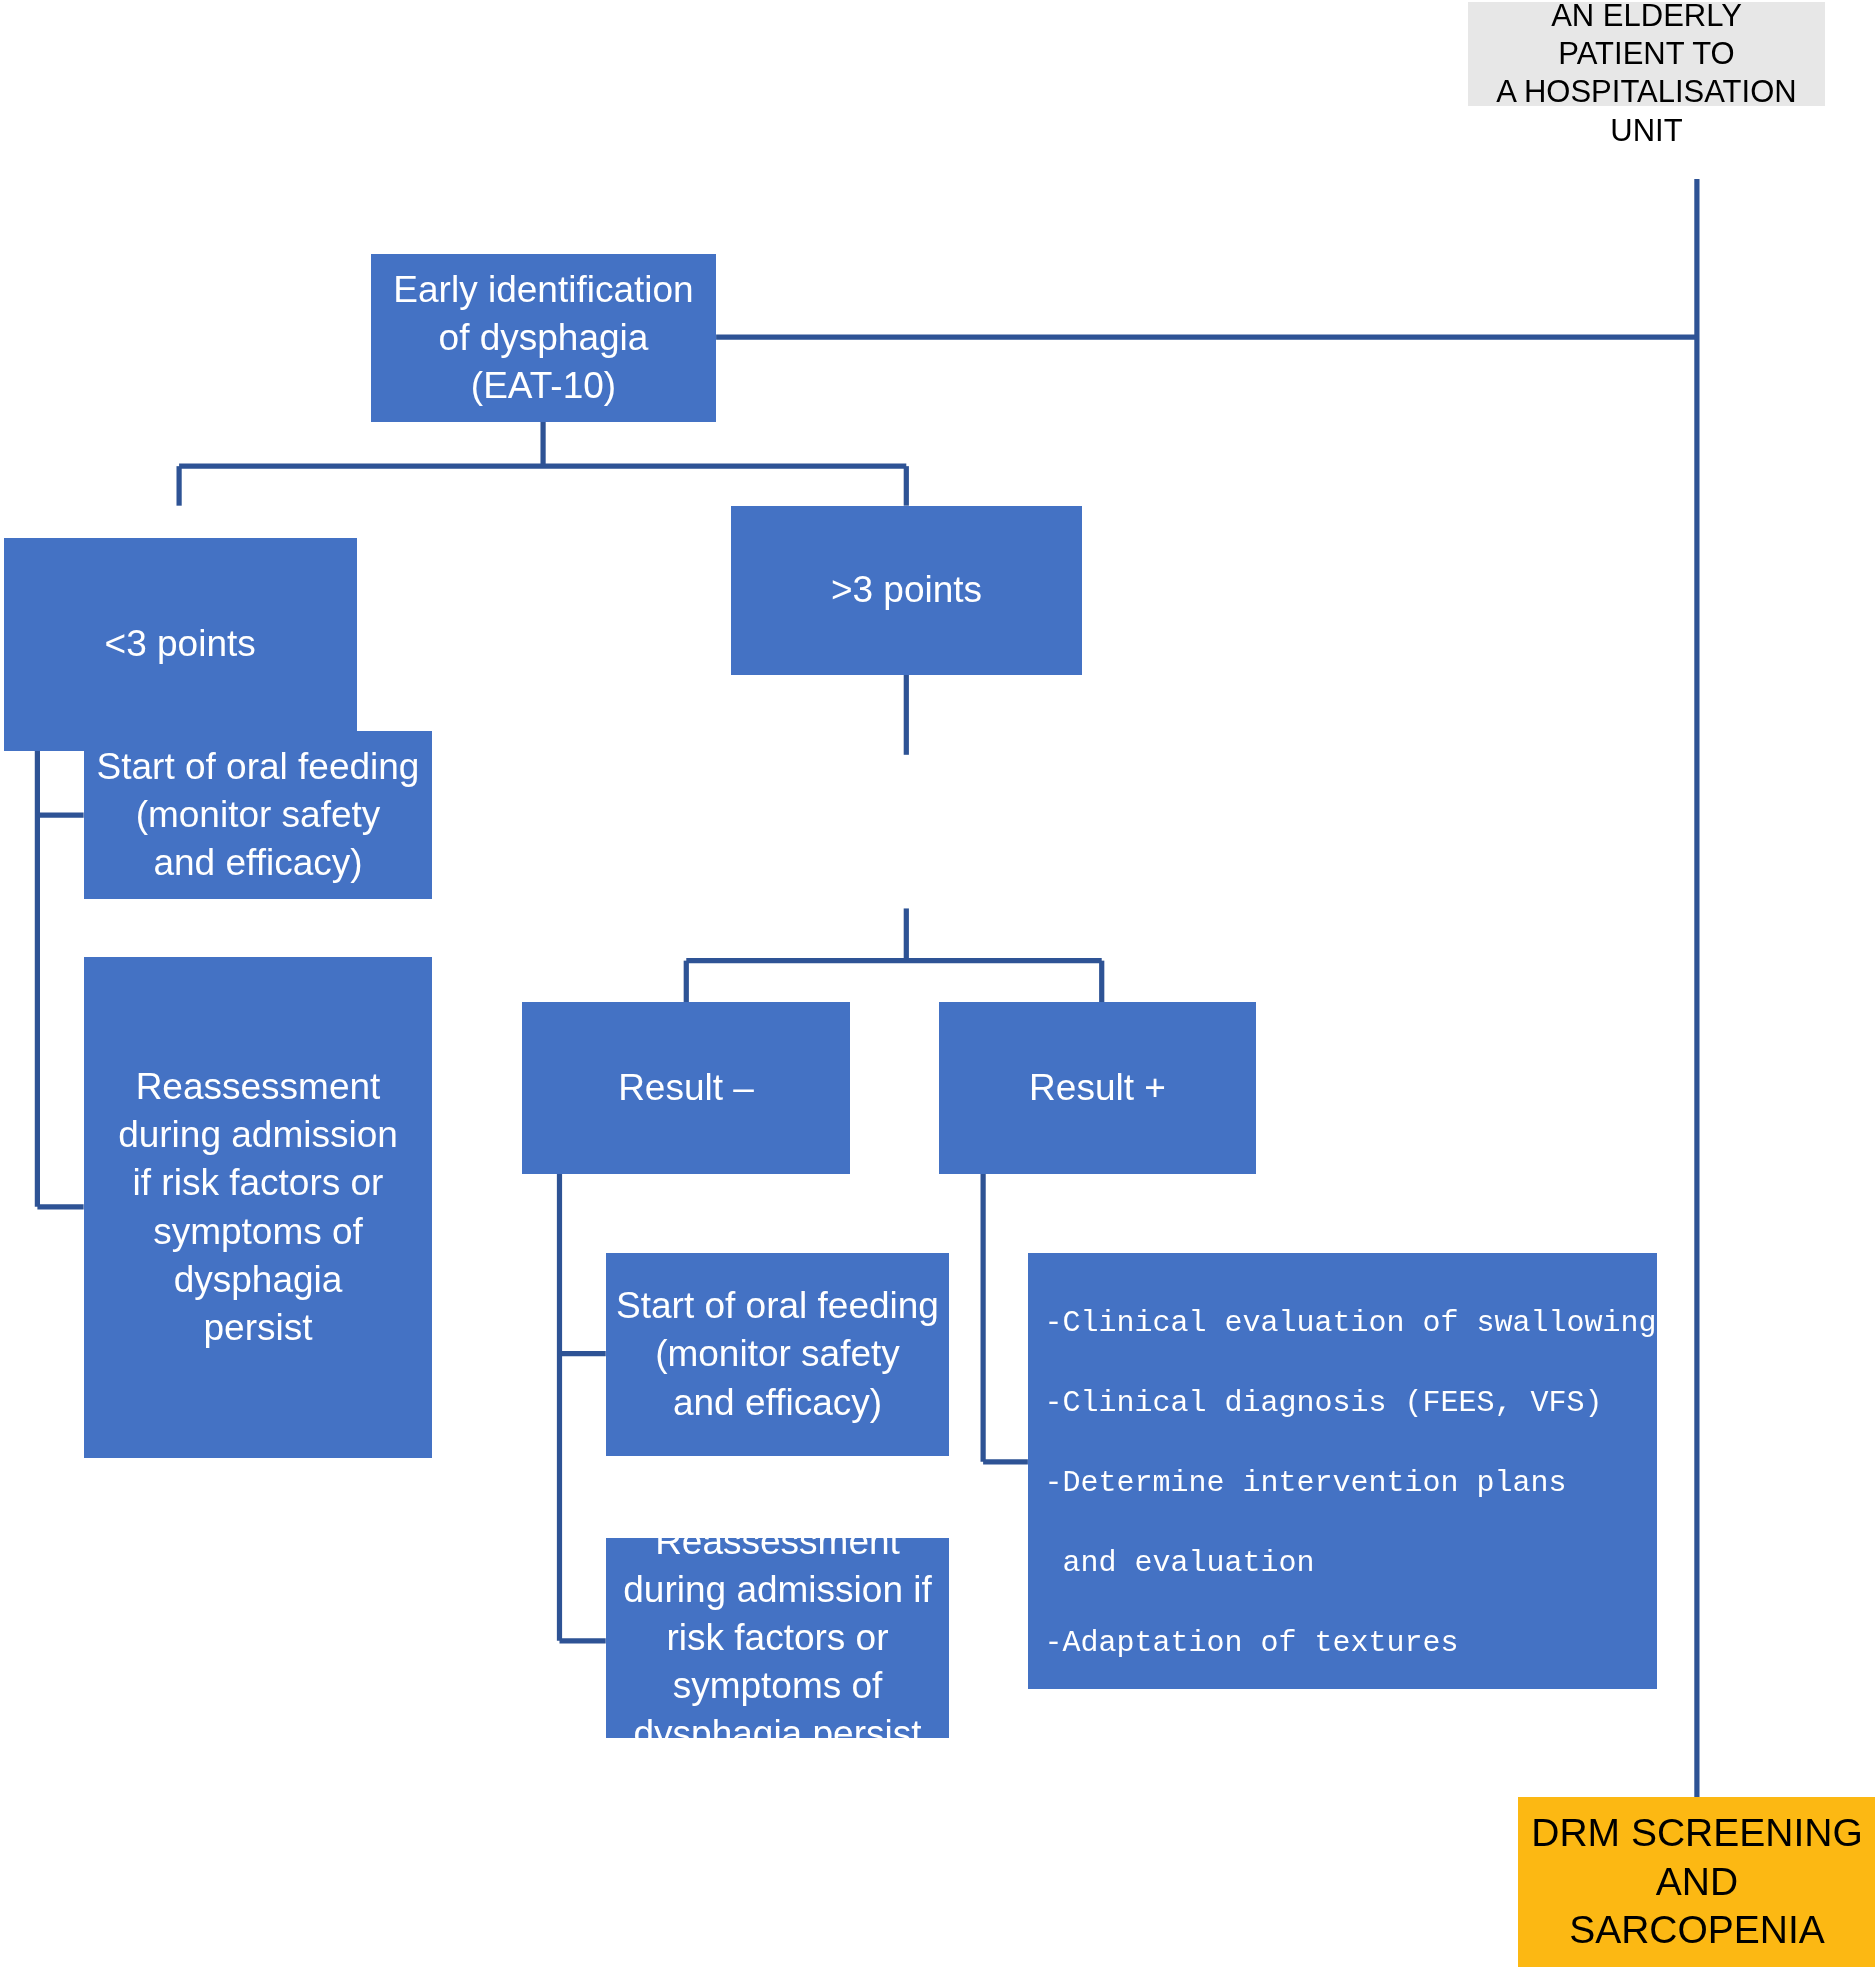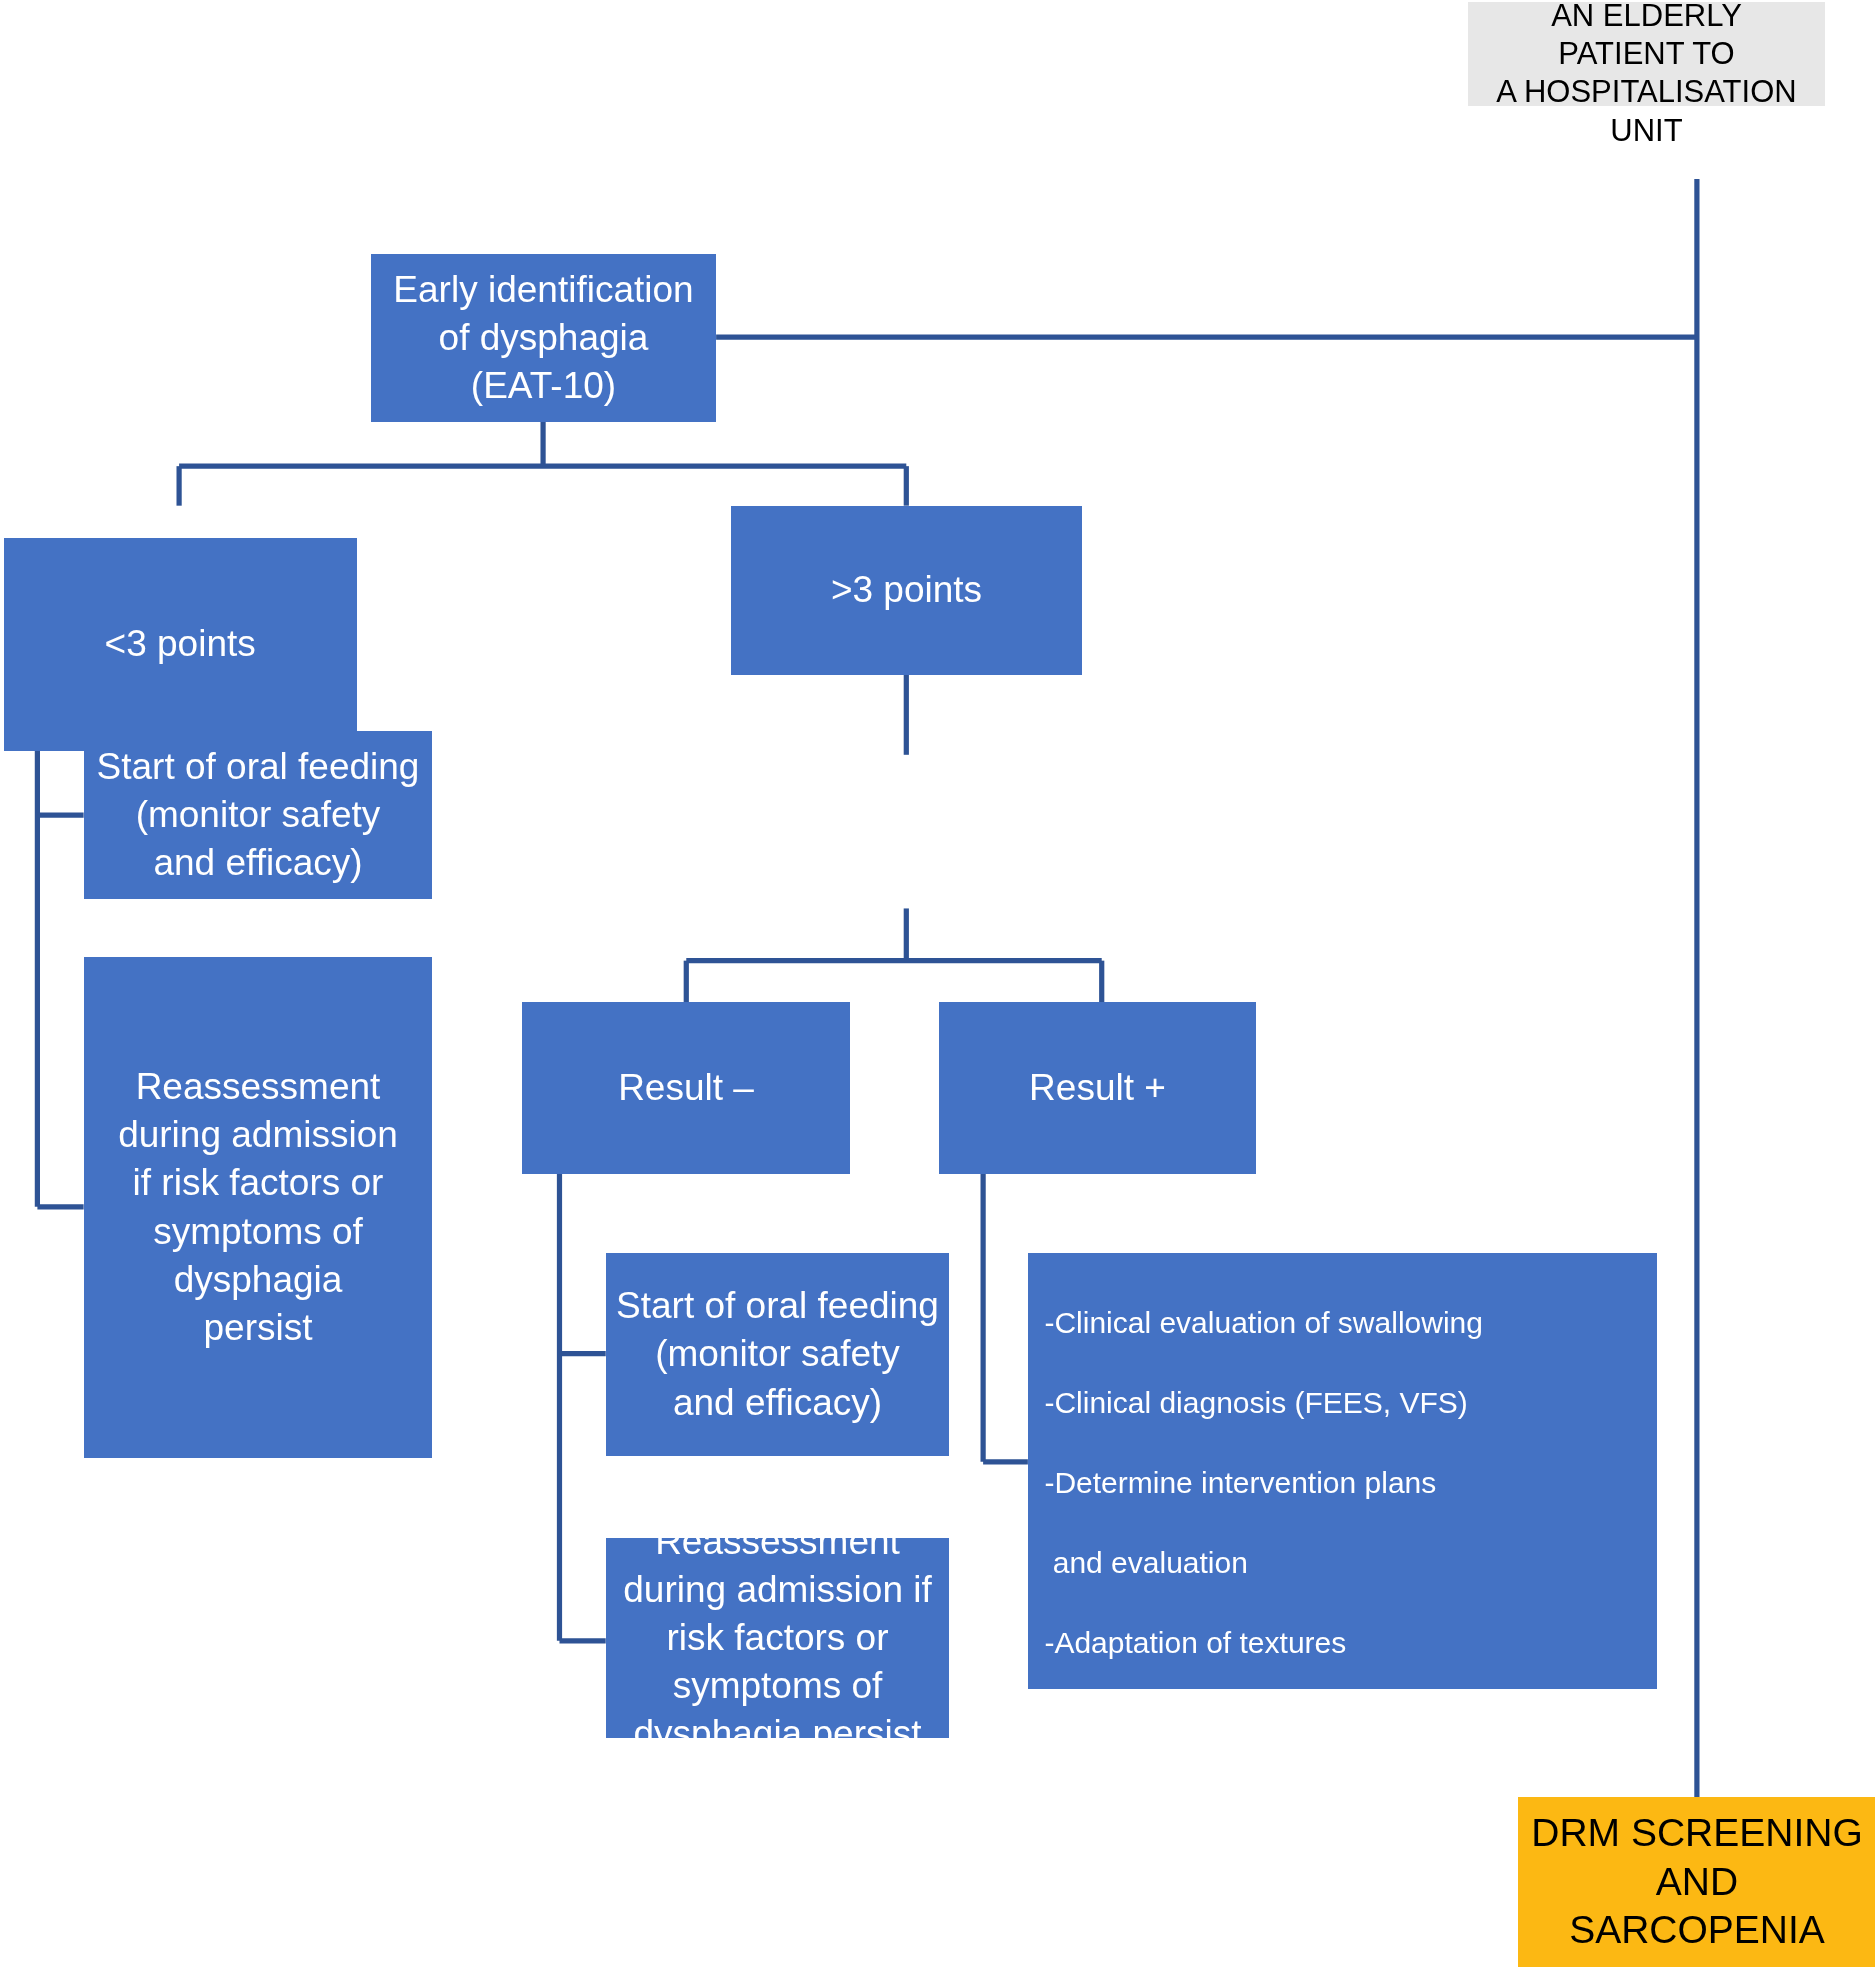--- a/index.html
+++ b/index.html
@@ -49,20 +49,21 @@
     color: #000000;
     font-size: 39px;
     line-height: 1.24;
   }
   .node.listbox {
     display: block;
     text-align: left;
     font-size: 30px;
     line-height: 1.0;
     padding: 25px 0 15px 16.4px;
+    font-family: Liberation Mono, monospace;
   }
   .node.listbox .li {
     display: block;
     margin-bottom: 20px;
     white-space: pre;
   }
   .node.listbox .li:last-child {
     margin-bottom: 0;
   }
 </style>

